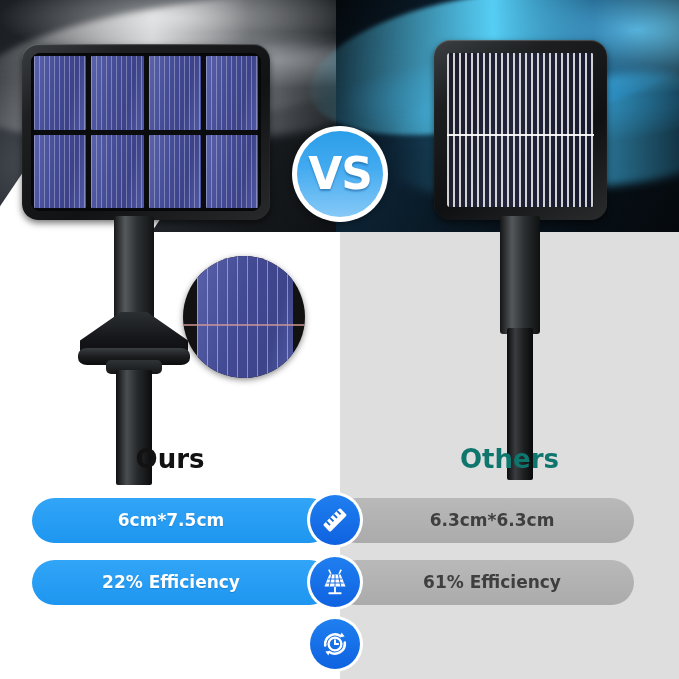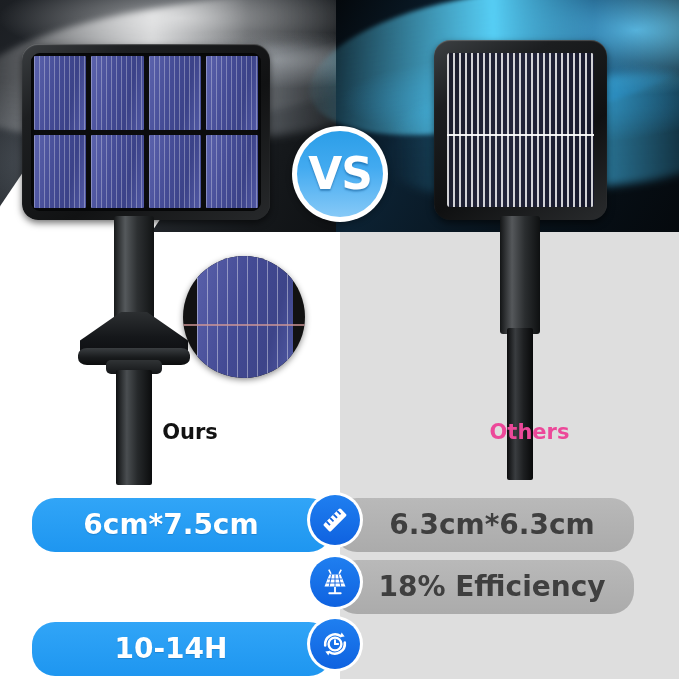--- a/index.html
+++ b/index.html
@@ -160,33 +160,33 @@
     border-radius:3px;
   }
   .o-stake {
     position:absolute; left:73px; top:288px; width:26px; height:152px;
     background:linear-gradient(90deg,#0b0c0d 0%,#3a3d40 32%,#1d1f21 64%,#08090a 100%);
     border-radius:2px;
   }
 
   
   .label {
-    position:absolute; top:422px; font-family:"DejaVu Sans", sans-serif;
-    font-weight:bold; font-size:21px; line-height:1; text-align:center;margin-left:20px;
+    position:absolute; top:446px; font-family:"DejaVu Sans", sans-serif;
+    font-weight:bold; font-size:26px; line-height:1; text-align:center;
   }
   .label-ours { left:0; width:340px; color:#121212; }
-  .label-others { left:340px; width:339px; color:#ec4899; }
+  .label-others { left:340px; width:339px; color:#0f766e; }
 
   
   .rows { position:absolute; left:0; top:492px; width:679px; }
   .row { position:relative; height:57px; margin-bottom:5px; }
   .pill {
-    position:absolute; top:6px; height:54px; border-radius:23px;
+    position:absolute; top:6px; height:45px; border-radius:23px;
     display:flex; align-items:center; justify-content:center;
-    font-family:"DejaVu Sans", sans-serif; font-weight:bold; font-size:28px; line-height:1;
+    font-family:"DejaVu Sans", sans-serif; font-weight:bold; font-size:17px; line-height:1;
   }
   .pill-ours {
     left:32px; width:300px; background:linear-gradient(180deg,#31a5f7 0%,#1e96f0 100%);
     color:#ffffff; padding-right:22px;
     text-shadow:0 1px 1px rgba(0,60,110,.25);
   }
   .pill-others {
     left:334px; width:300px; background:linear-gradient(180deg,#b9b9b9 0%,#ababab 100%);
     color:#3f3f3f; padding-left:16px;
   }
@@ -273,21 +273,22 @@
               <rect x="13" y="11" width="1.8" height="5" fill="#0f62e0"></rect>
               <rect x="18" y="11" width="1.8" height="5" fill="#0f62e0"></rect>
               <rect x="23" y="11" width="1.8" height="5" fill="#0f62e0"></rect>
             </g>
           </svg>
         </div>
       </div>
     </div>
 
     <div class="row">
-      <div class="pill pill-others">18% Efficiency</div>
+      <div class="pill pill-ours">22% Efficiency</div>
+      <div class="pill pill-others">61% Efficiency</div>
       <div class="ico">
         <div class="ico-in">
           <svg width="32" height="32" viewBox="0 0 32 32" aria-hidden="true">
             <g fill="#ffffff">
               <path d="M10.5 3.2 L12.6 7.4 L11.2 8.1 L9.1 3.9 Z"></path>
               <path d="M21.5 3.2 L19.4 7.4 L20.8 8.1 L22.9 3.9 Z"></path>
               <path d="M10.4 8.6 h11.2 l4.9 12.0 h-21.0 Z"></path>
               <rect x="15.1" y="20.9" width="1.8" height="6.0"></rect>
               <rect x="9.4" y="26.3" width="13.2" height="1.9" rx="0.8"></rect>
             </g>
@@ -297,21 +298,20 @@
               <line x1="16.0" y1="8.6" x2="16.0" y2="20.6"></line>
               <line x1="12.6" y1="8.6" x2="10.2" y2="20.6"></line>
               <line x1="19.4" y1="8.6" x2="21.8" y2="20.6"></line>
             </g>
           </svg>
         </div>
       </div>
     </div>
 
     <div class="row">
-      <div class="pill pill-ours">10-14H</div>
       <div class="ico">
         <div class="ico-in">
           <svg width="32" height="32" viewBox="0 0 32 32" aria-hidden="true">
             <g fill="none" stroke="#ffffff" stroke-width="2.6" stroke-linecap="round">
               <path d="M6.2 17.4 A10 10 0 0 1 21.6 8.0"></path>
               <path d="M25.8 14.6 A10 10 0 0 1 10.4 24.0"></path>
             </g>
             <g fill="#ffffff">
               <path d="M22.6 4.6 L25.6 8.6 L20.8 9.2 Z"></path>
               <path d="M9.4 27.4 L6.4 23.4 L11.2 22.8 Z"></path>

